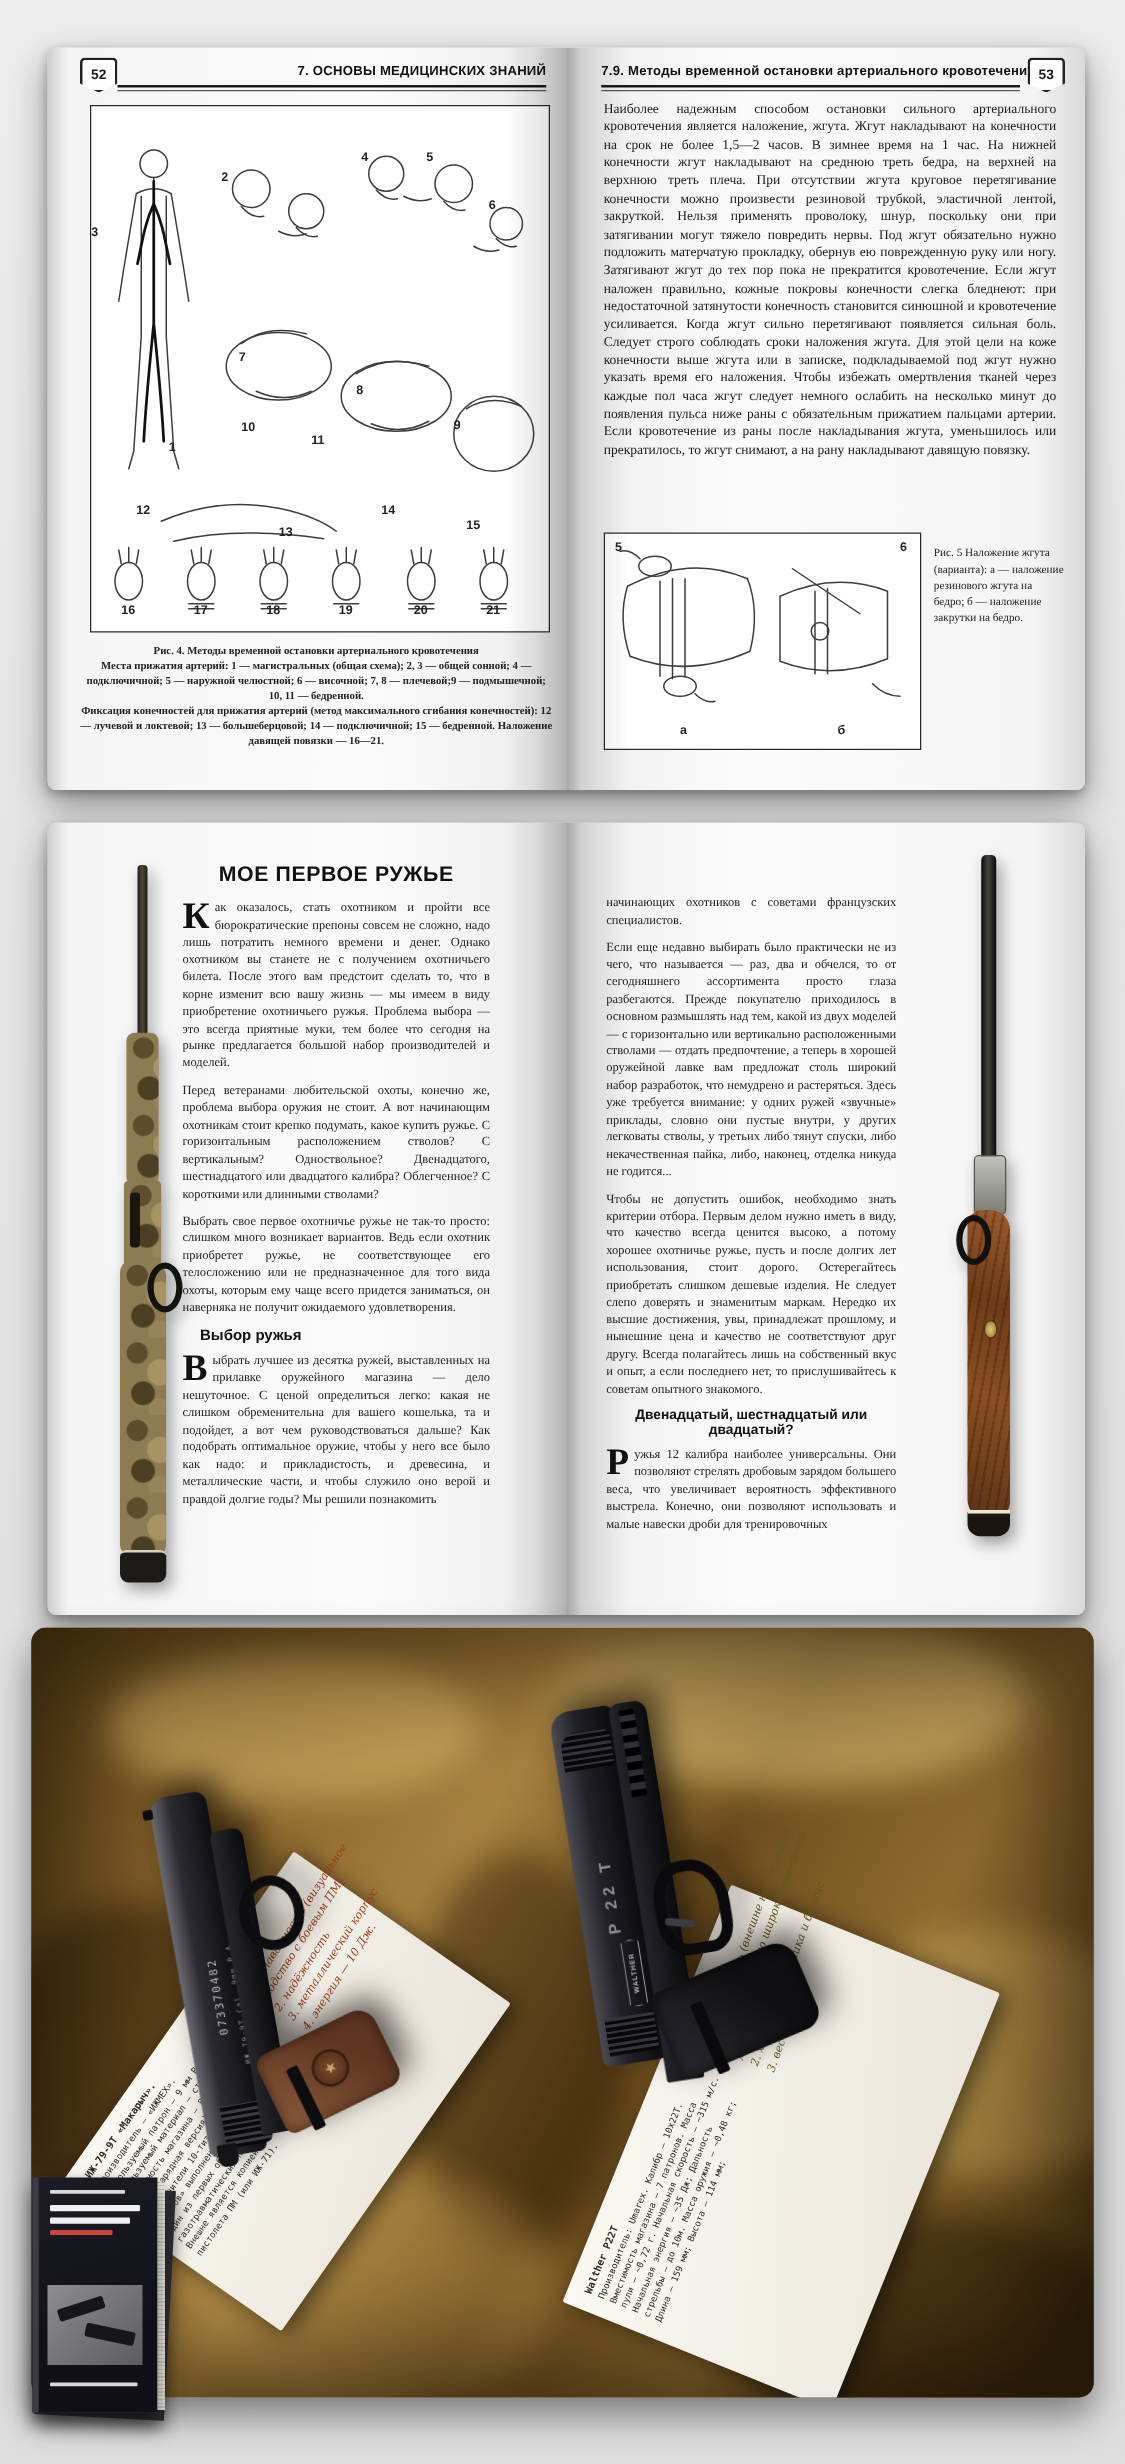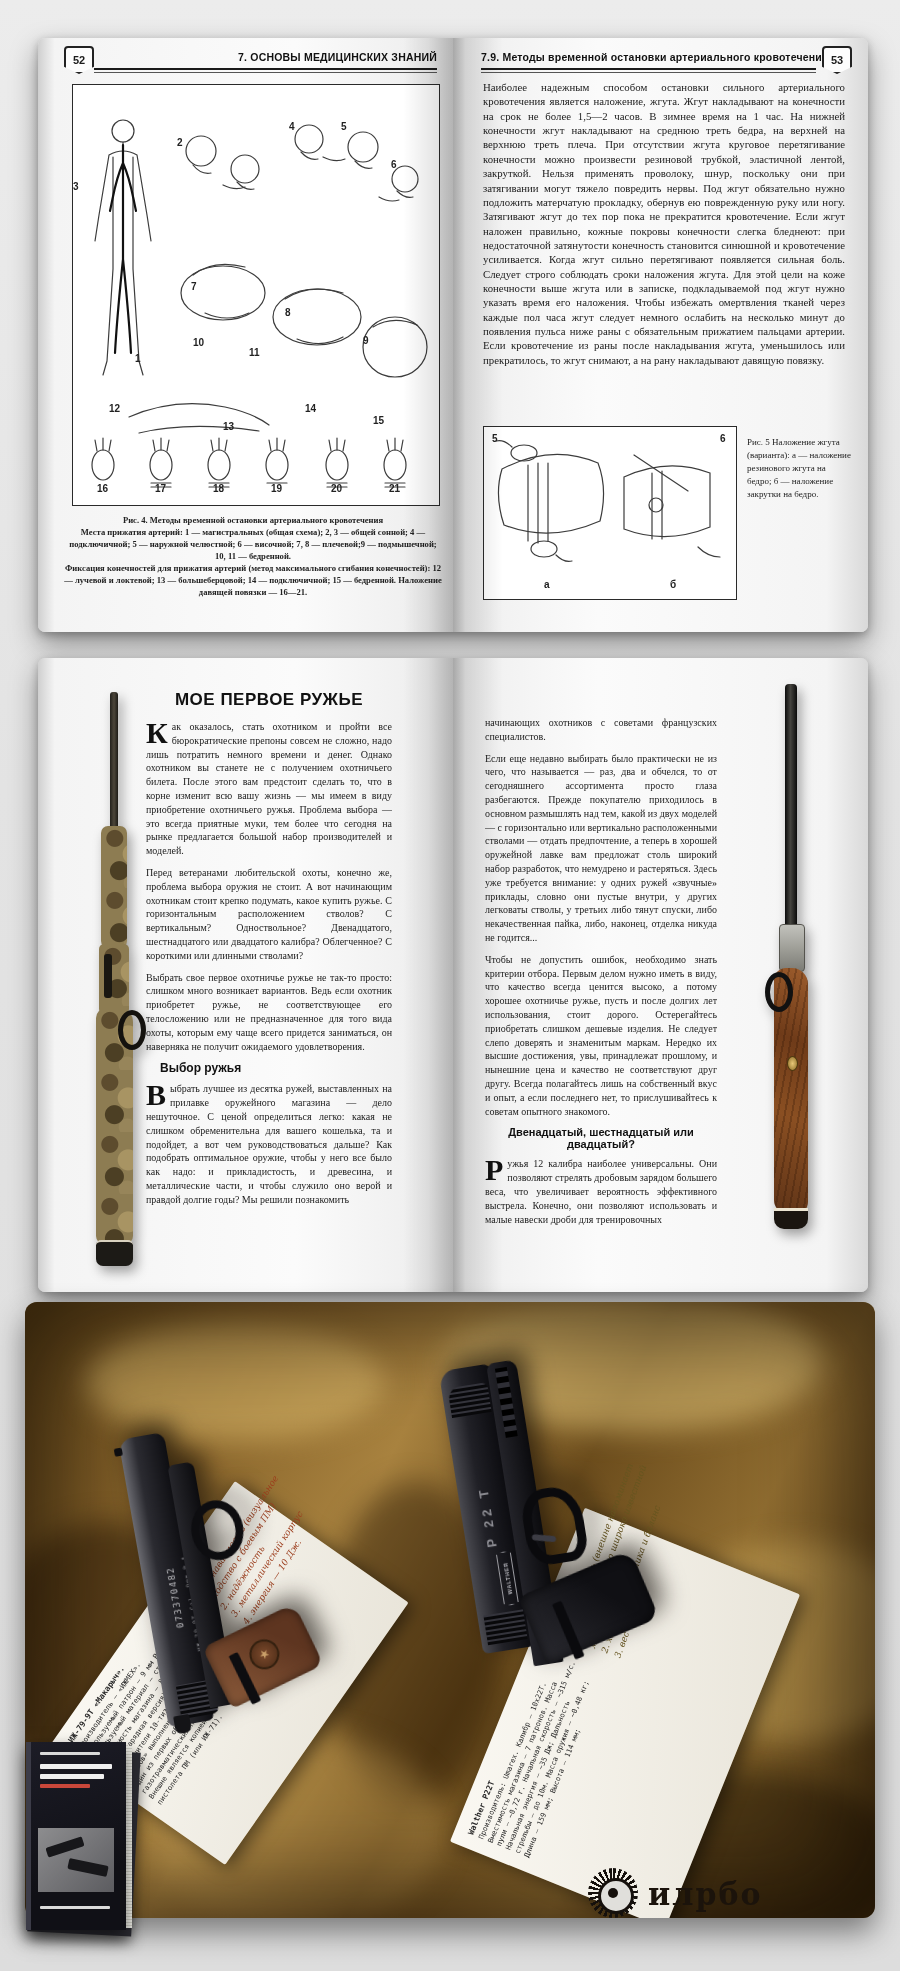--- a/index.html
+++ b/index.html
@@ -380,18 +380,14 @@
       <div class="cv-bar" style="left:14px;top:32px;width:64px;height:5px;background:#f0f0f0;"></div>
       <div class="cv-bar" style="left:14px;top:42px;width:50px;height:4px;background:#c9473a;"></div>
       <div class="cv-photo">
         <div class="cv-pistol" style="left:8px;top:14px;width:38px;height:10px;transform:rotate(-18deg);"></div>
         <div class="cv-pistol" style="left:30px;top:34px;width:40px;height:11px;transform:rotate(12deg);"></div>
       </div>
       <div class="cv-bar" style="left:14px;top:164px;width:70px;height:3px;"></div>
     </div>
   </div>
 
-  <div id="logo">
-    <div class="stamp"></div>
-    <div class="logo-text">илрбо</div>
-  </div>
 
 </div>
 
 </body></html>

